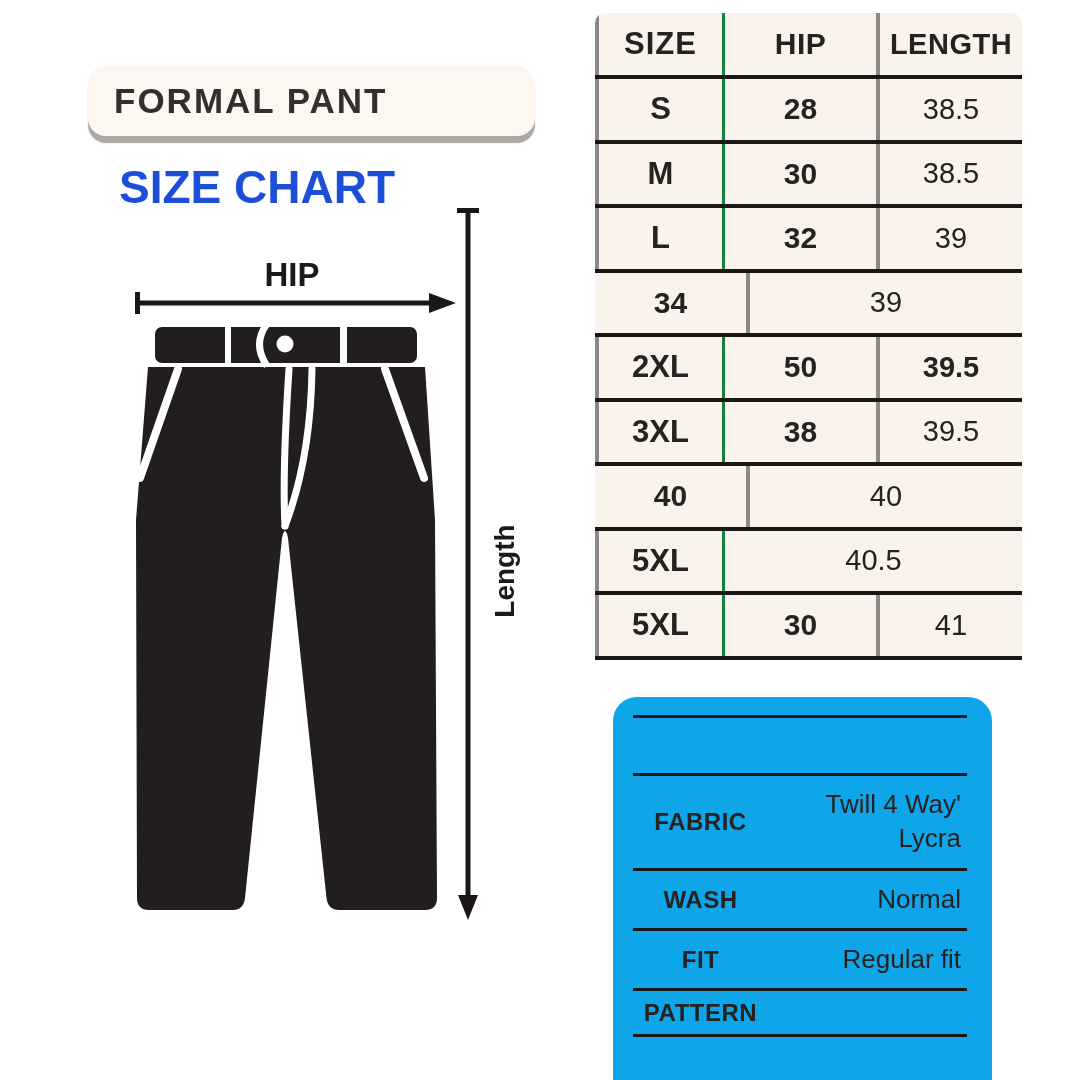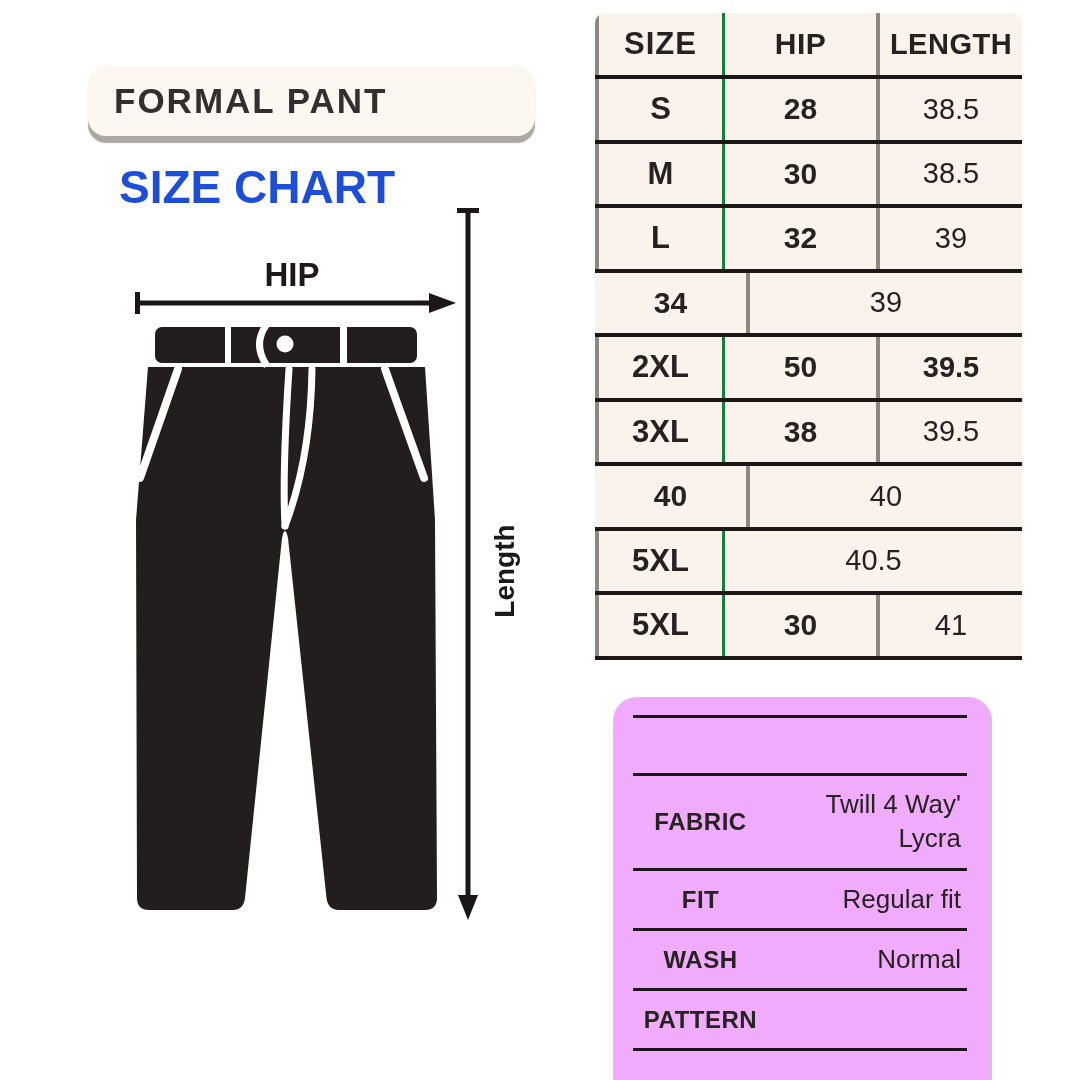--- a/index.html
+++ b/index.html
@@ -55,28 +55,28 @@
   .t-head .c-hip, .t-head .c-len { font-size:27px; font-weight:700; letter-spacing:0.5px; }
   .t-row .c-size { font-size:31px; font-weight:700; }
   .t-row .c-hip  { font-size:30px; font-weight:700; }
   .t-row .c-len  { font-size:29px; font-weight:400; }
   .t-row .c-len.bold { font-weight:700; }
   .t-head .c-size, .t-head .c-hip, .t-head .c-len { font-weight:700; }
 
   
   .details {
     position:absolute; left:613px; top:697px; width:379px; height:383px;
-    background:#f0abfc; border-radius:24px 24px 0 0; overflow:hidden;
+    background:#0ea5e9; border-radius:24px 24px 0 0; overflow:hidden;
   }
   .d-wrap { margin:18px 25px 0 20px; }
   .d-row { display:flex; align-items:center; border-top:3px solid #1b1717; }
   .d-row.d-empty { height:58px; }
   .d-row.d-fabric { height:95px; }
   .d-row.d-std { height:60px; }
-  .d-row.d-last { border-bottom:3px solid #1b1717; height:63px; }
+  .d-row.d-last { border-bottom:3px solid #1b1717; height:49px; }
   .d-label { flex:0 0 135px; text-align:center; font-size:24px; font-weight:700; letter-spacing:0.5px; }
   .d-value { flex:1; text-align:right; font-size:26px; font-weight:400; line-height:1.3; padding-right:6px; }
 </style>
 </head>
 <body>
 
 <div class="pill">
   <span>FORMAL PANT</span>
 </div>
 
@@ -165,24 +165,24 @@
 </div>
 
 <div class="details">
   <div class="d-wrap">
     <div class="d-row d-empty"></div>
     <div class="d-row d-fabric">
       <div class="d-label">FABRIC</div>
       <div class="d-value">Twill 4 Way' Lycra</div>
     </div>
     <div class="d-row d-std">
+      <div class="d-label">WASH</div>
+      <div class="d-value">Normal</div>
+    </div>
+    <div class="d-row d-std">
       <div class="d-label">FIT</div>
       <div class="d-value">Regular fit</div>
-    </div>
-    <div class="d-row d-std">
-      <div class="d-label">WASH</div>
-      <div class="d-value">Normal</div>
     </div>
     <div class="d-row d-last">
       <div class="d-label">PATTERN</div>
     </div>
   </div>
 </div>
 
 </body></html>

